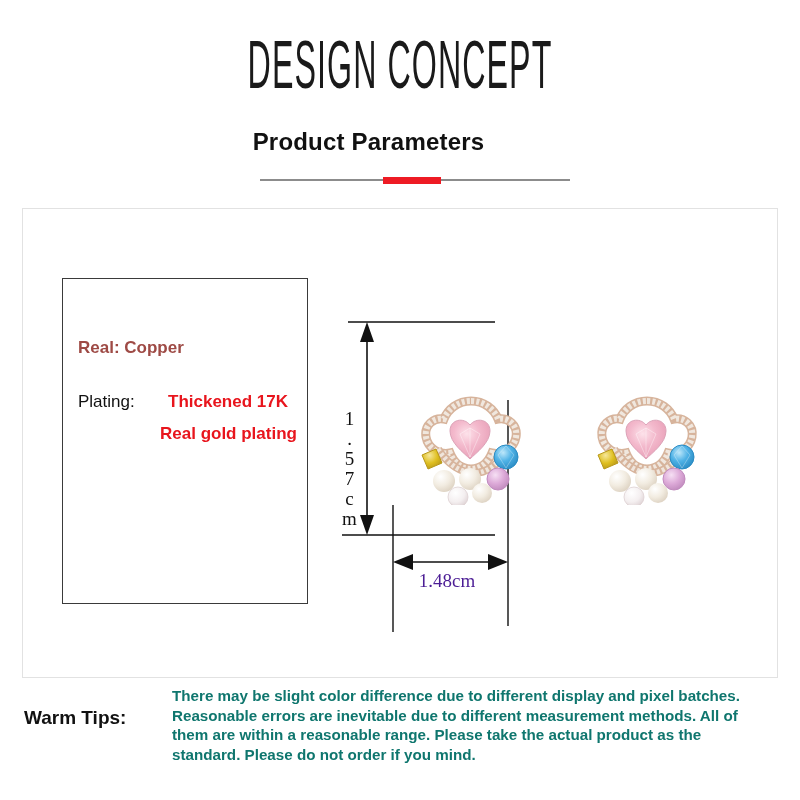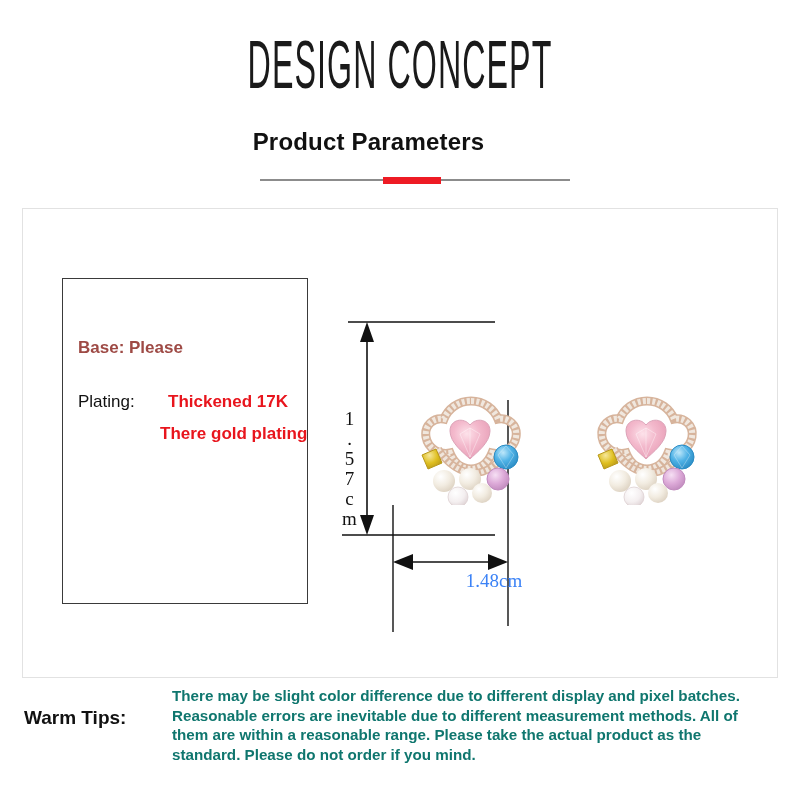--- a/index.html
+++ b/index.html
@@ -99,23 +99,22 @@
     white-space:nowrap;
     writing-mode:vertical-rl;
     text-orientation:upright;
     letter-spacing:-1px;
   }
   .hlabel{
     position:absolute;left:393px;top:570px;width:108px;
     text-align:center;
     font-family:"Liberation Serif", serif;
     font-size:19px;
-    color:#3b82f6;
-    white-space:nowrap;
-    padding-left:47px;
+    color:#4c1d95;
+    white-space:nowrap;
   }
 
   
   .earring{position:absolute;width:118px;height:118px;}
   .earring.left{left:412px;top:387px;}
   .earring.right{left:588px;top:387px;}
 
   
   .warm-label{
     position:absolute;left:24px;top:707px;
@@ -140,24 +139,24 @@
   <div class="product-params">Product Parameters</div>
 
   <div class="divider">
     <div class="divider-line"></div>
     <div class="divider-red"></div>
   </div>
 
   <div class="outer-frame"></div>
 
   <div class="spec-box"></div>
-  <div class="base-line">Base: Please</div>
+  <div class="base-line">Real: Copper</div>
   <div class="plating-label">Plating:</div>
   <div class="plating-v1">Thickened 17K</div>
-  <div class="plating-v2">There gold plating</div>
+  <div class="plating-v2">Real gold plating</div>
 
   <svg class="dim-svg" viewBox="0 0 220 340">
 
     <line x1="18" y1="22" x2="165" y2="22" stroke="#111" stroke-width="1.4"></line>
 
     <line x1="12" y1="235" x2="165" y2="235" stroke="#111" stroke-width="1.4"></line>
 
     <line x1="37" y1="30" x2="37" y2="227" stroke="#111" stroke-width="1.6"></line>
     <polygon points="37,22 30,42 44,42" fill="#111"></polygon>
     <polygon points="37,235 30,215 44,215" fill="#111"></polygon>

